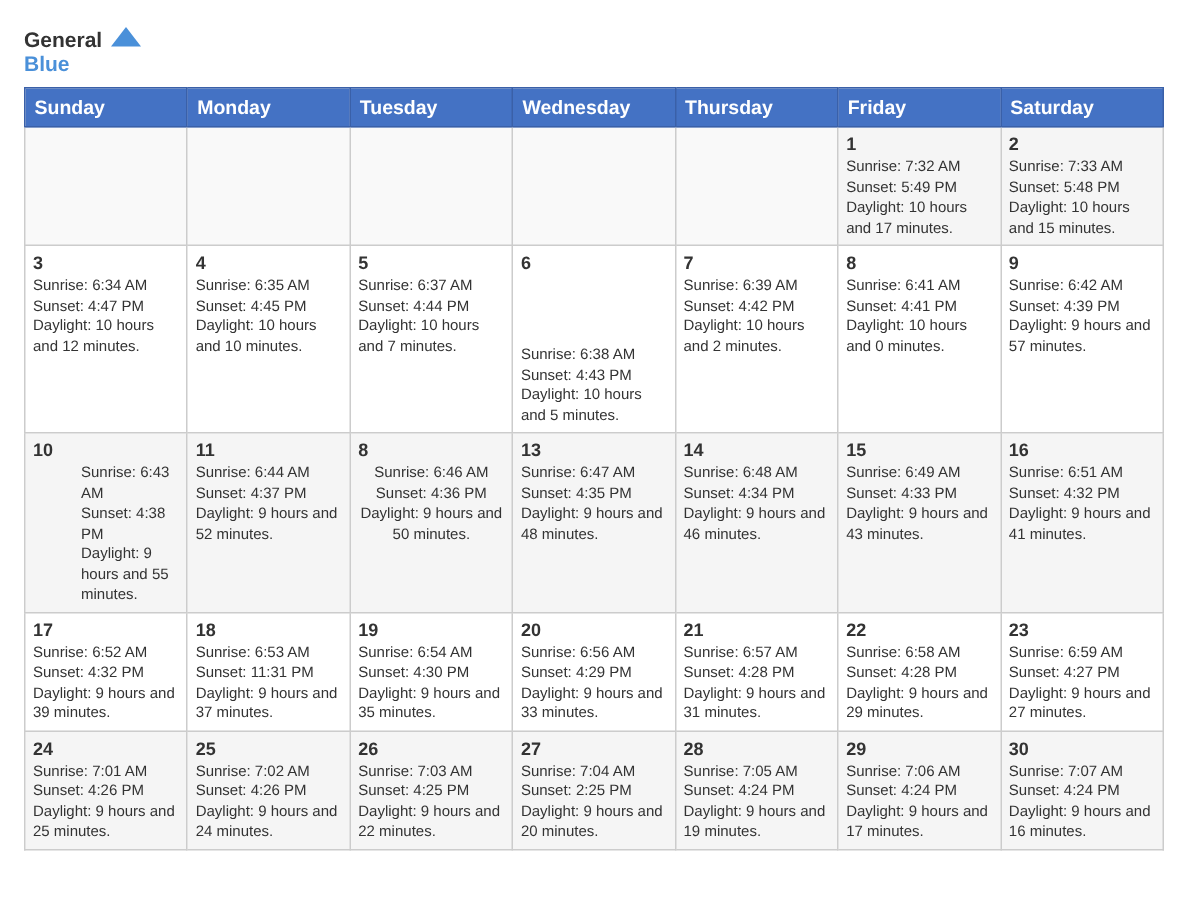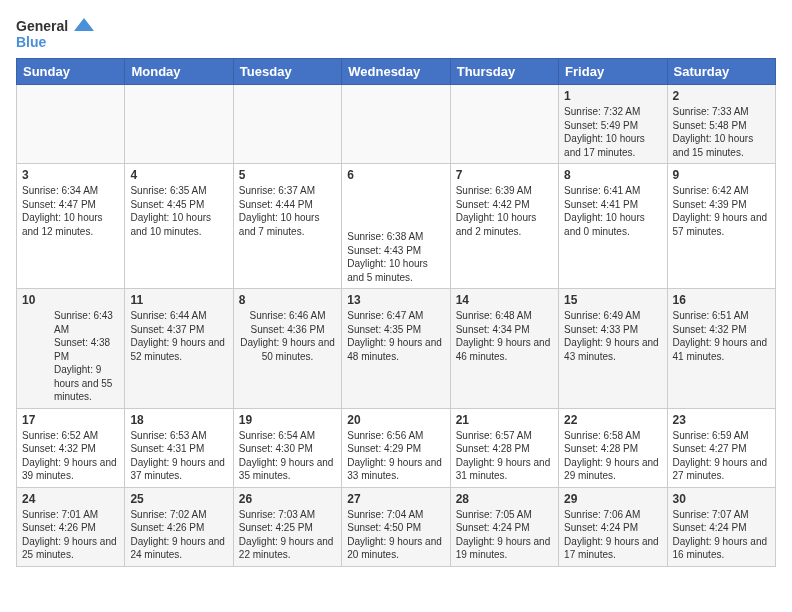--- a/index.html
+++ b/index.html
@@ -217,21 +217,21 @@
       <tr>
         <td>
           <span class="day-num">17</span>
           <div class="day-info" style="white-space: pre-line;">Sunrise: 6:52 AM
 Sunset: 4:32 PM
 Daylight: 9 hours and 39 minutes.</div>
         </td>
         <td>
           <span class="day-num">18</span>
           <div class="day-info" style="white-space: pre-line;">Sunrise: 6:53 AM
-Sunset: 4:31 PM
+Sunset: 11:31 PM
 Daylight: 9 hours and 37 minutes.</div>
         </td>
         <td>
           <span class="day-num">19</span>
           <div class="day-info" style="white-space: pre-line;">Sunrise: 6:54 AM
 Sunset: 4:30 PM
 Daylight: 9 hours and 35 minutes.</div>
         </td>
         <td>
           <span class="day-num">20</span>
@@ -273,21 +273,21 @@
         </td>
         <td>
           <span class="day-num">26</span>
           <div class="day-info" style="white-space: pre-line;">Sunrise: 7:03 AM
 Sunset: 4:25 PM
 Daylight: 9 hours and 22 minutes.</div>
         </td>
         <td>
           <span class="day-num">27</span>
           <div class="day-info" style="white-space: pre-line;">Sunrise: 7:04 AM
-Sunset: 4:50 PM
+Sunset: 2:25 PM
 Daylight: 9 hours and 20 minutes.</div>
         </td>
         <td>
           <span class="day-num">28</span>
           <div class="day-info" style="white-space: pre-line;">Sunrise: 7:05 AM
 Sunset: 4:24 PM
 Daylight: 9 hours and 19 minutes.</div>
         </td>
         <td>
           <span class="day-num">29</span>

